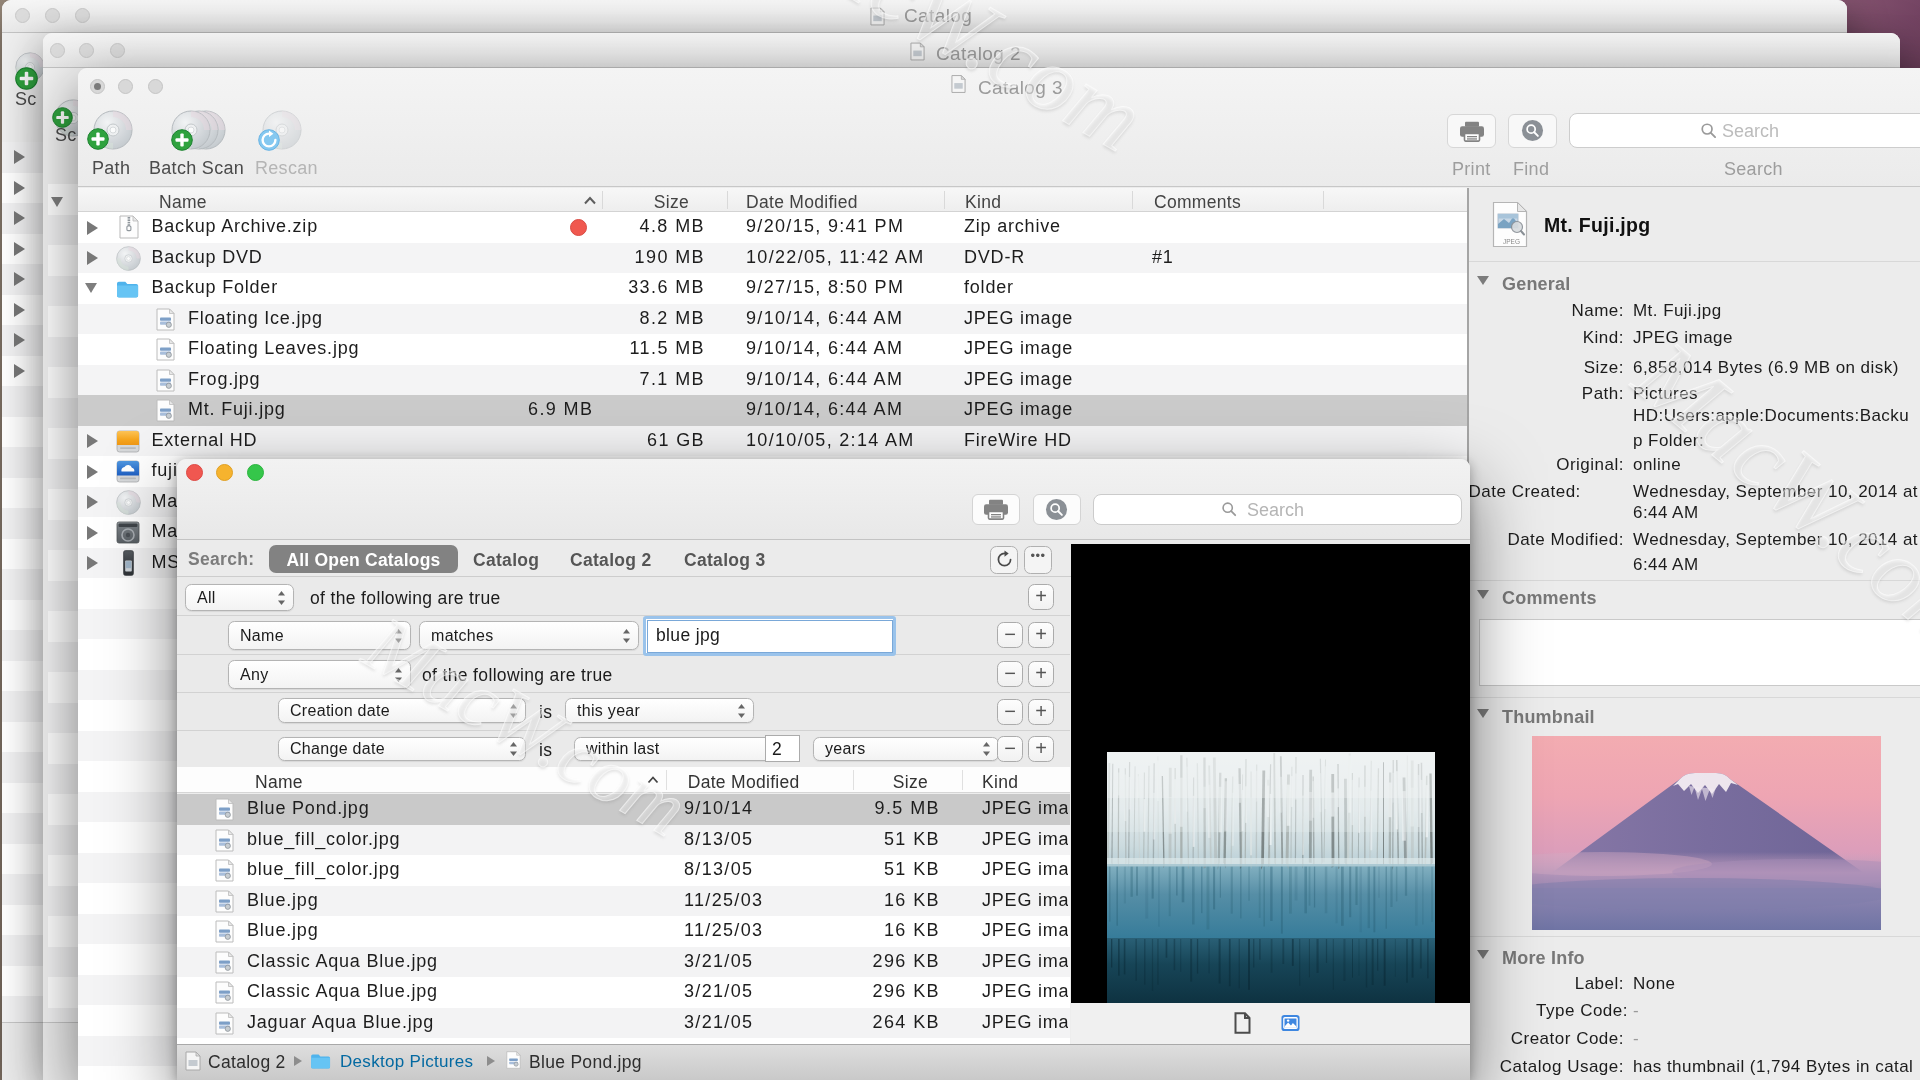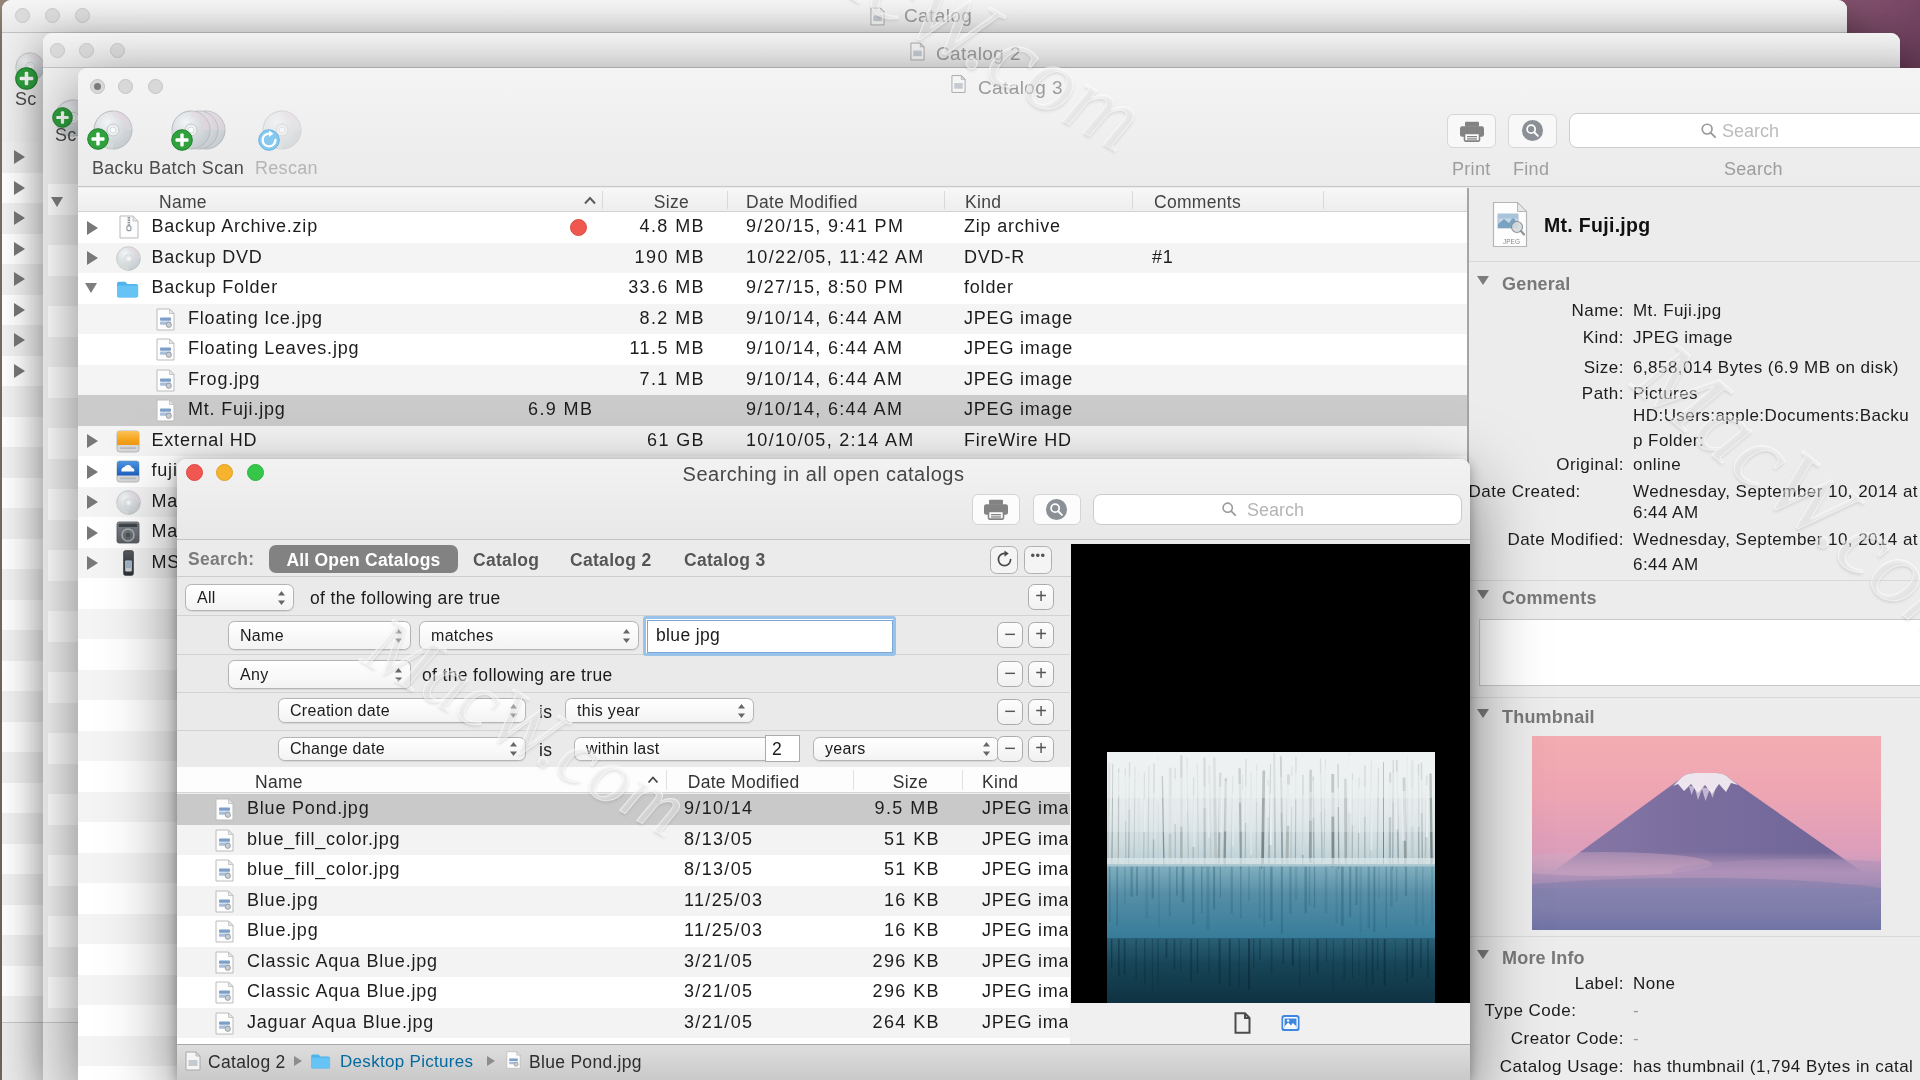--- a/index.html
+++ b/index.html
@@ -141,21 +141,21 @@
 <path d="M20 1 A19 19 0 0 1 39 20 L33 20 A13 13 0 0 0 20 7 Z" fill="#e8d7e0" opacity=".5"></path>
 <path d="M1 20 A19 19 0 0 0 20 39 L20 33 A13 13 0 0 1 7 20 Z" fill="#d7e3d9" opacity=".5"></path>
 <circle cx="20" cy="20" r="6" fill="#eef0f1" stroke="#c3c8cb" stroke-width="1"></circle>
 <circle cx="20" cy="20" r="3" fill="#fafbfb" stroke="#cfd3d5" stroke-width=".8"></circle>
 </svg></div>
 <div class="abs" style="left:9px;top:60px"><svg width="22" height="22" viewBox="0 0 22 22">
 <circle cx="11" cy="11" r="10.3" fill="#2fa23e" stroke="#1d8230" stroke-width="1"></circle>
 <rect x="4.5" y="9.3" width="13" height="3.4" rx="1" fill="#fff"></rect>
 <rect x="9.3" y="4.5" width="3.4" height="13" rx="1" fill="#fff"></rect>
 </svg></div>
-<div class="toollabel" style="left:14px;top:90px">Backu</div>
+<div class="toollabel" style="left:14px;top:90px">Path</div>
 <div class="abs" style="left:108px;top:42px"><svg width="40" height="40" viewBox="0 0 40 40" style="opacity:1">
 <defs>
 <radialGradient id="dg40False" cx="35%" cy="30%" r="80%">
 <stop offset="0%" stop-color="#f2f4f5"></stop>
               <stop offset="45%" stop-color="#dcdfe2"></stop>
 <stop offset="75%" stop-color="#cdd2d6"></stop>
               <stop offset="100%" stop-color="#c2c8cc"></stop>
 </radialGradient>
 </defs>
 <circle cx="20" cy="20" r="19" fill="url(#dg40False)" stroke="#b5babe" stroke-width="1"></circle>
@@ -501,33 +501,32 @@
 <path d="M148 43 Q153 37 163 37 L184 37 Q193 37 198 43 L206 49 L199 47 L194 56 L187 48 L180 58 L173 49 L166 57 L159 48 L152 55 L146 48 L141 50 Z" fill="#f7f0f4" opacity=".92"></path>
 <path d="M157 50 l2.5 9 3 -8 3.5 13 4 -11 3.5 12 4 -11 3 8 3 -9 z" fill="#f2eaf1" opacity=".6"></path>
 <rect x="0" y="116" width="349" height="46" fill="url(#fmist)"></rect>
 <rect x="0" y="152" width="349" height="42" fill="url(#fbot)"></rect>
 <ellipse cx="70" cy="128" rx="110" ry="12" fill="#d5abc4" opacity=".4"></ellipse>
 <ellipse cx="270" cy="136" rx="130" ry="13" fill="#a98fb8" opacity=".45"></ellipse>
 <ellipse cx="160" cy="158" rx="200" ry="16" fill="#7f7dab" opacity=".55"></ellipse>
 </svg></div>
 <div class="ilabel" style="left:0px;top:786px;width:155.5px;text-align:right">Label:</div>
       <div class="ival" style="left:164.5px;top:786px;color:#1c1c1c">None</div>
-<div class="ilabel" style="left:16px;top:813px;width:155.5px;text-align:left">Type Code:</div>
+<div class="ilabel" style="left:4px;top:813px;width:155.5px;text-align:right">Type Code:</div>
       <div class="ival" style="left:164.5px;top:813px;color:#9a9a9a">-</div>
 <div class="ilabel" style="left:0px;top:841px;width:155.5px;text-align:right">Creator Code:</div>
       <div class="ival" style="left:164.5px;top:841px;color:#9a9a9a">-</div>
 <div class="ilabel" style="left:0px;top:869px;width:155.5px;text-align:right">Catalog Usage:</div>
       <div class="ival" style="left:164.5px;top:869px;color:#1c1c1c">has thumbnail (1,794 Bytes in catal</div>
 </div>
 <div class="abs" style="left:177px;top:459px;width:1293px;height:621px;border-radius:9px 9px 0 0;background:#ededed;box-shadow:0 25px 70px rgba(0,0,0,.5),0 2px 12px rgba(0,0,0,.3)">
 <div class="abs" style="left:0;top:0;width:1293px;height:81px;background:linear-gradient(#f2f2f2,#e8e8e8);border-bottom:1px solid #c3c3c3;border-radius:9px 9px 0 0"></div>
 <div class="abs" style="left:8.5px;top:5px;width:17px;height:17px;border-radius:50%;background:#f05750;border:1px solid #dd4a44"></div>
 <div class="abs" style="left:39px;top:5px;width:17px;height:17px;border-radius:50%;background:#f6b32e;border:1px solid #e0a024"></div>
 <div class="abs" style="left:69.5px;top:5px;width:17px;height:17px;border-radius:50%;background:#35c64a;border:1px solid #2bb53e"></div>
-<div class="abs" style="left:0;top:4px;width:1293px;text-align:center;font-size:20px;color:#474747;letter-spacing:.5px">Searching in all open catalogs</div>
 <div class="abs" style="left:795px;top:35px;width:48px;height:31px;border:1px solid #d4d4d4;border-radius:6px;background:#fcfcfc"></div>
 <div class="abs" style="left:806px;top:40px"><svg width="26" height="21" viewBox="0 0 26 21">
 <rect x="6" y="0.8" width="14" height="5" rx="1" fill="#838383"></rect>
 <rect x="1" y="5.2" width="24" height="10.5" rx="2.2" fill="#838383"></rect>
 <rect x="5.5" y="12.5" width="15" height="7.6" rx="1" fill="#fff" stroke="#838383" stroke-width="1.6"></rect>
 <rect x="8" y="15" width="10" height="1.3" fill="#838383"></rect>
 <rect x="8" y="17.3" width="10" height="1.3" fill="#838383"></rect>
 </svg></div>
 <div class="abs" style="left:856px;top:35px;width:48px;height:31px;border:1px solid #d4d4d4;border-radius:6px;background:#fcfcfc"></div>
 <div class="abs" style="left:868px;top:39px"><svg width="23" height="23" viewBox="0 0 24 24">

